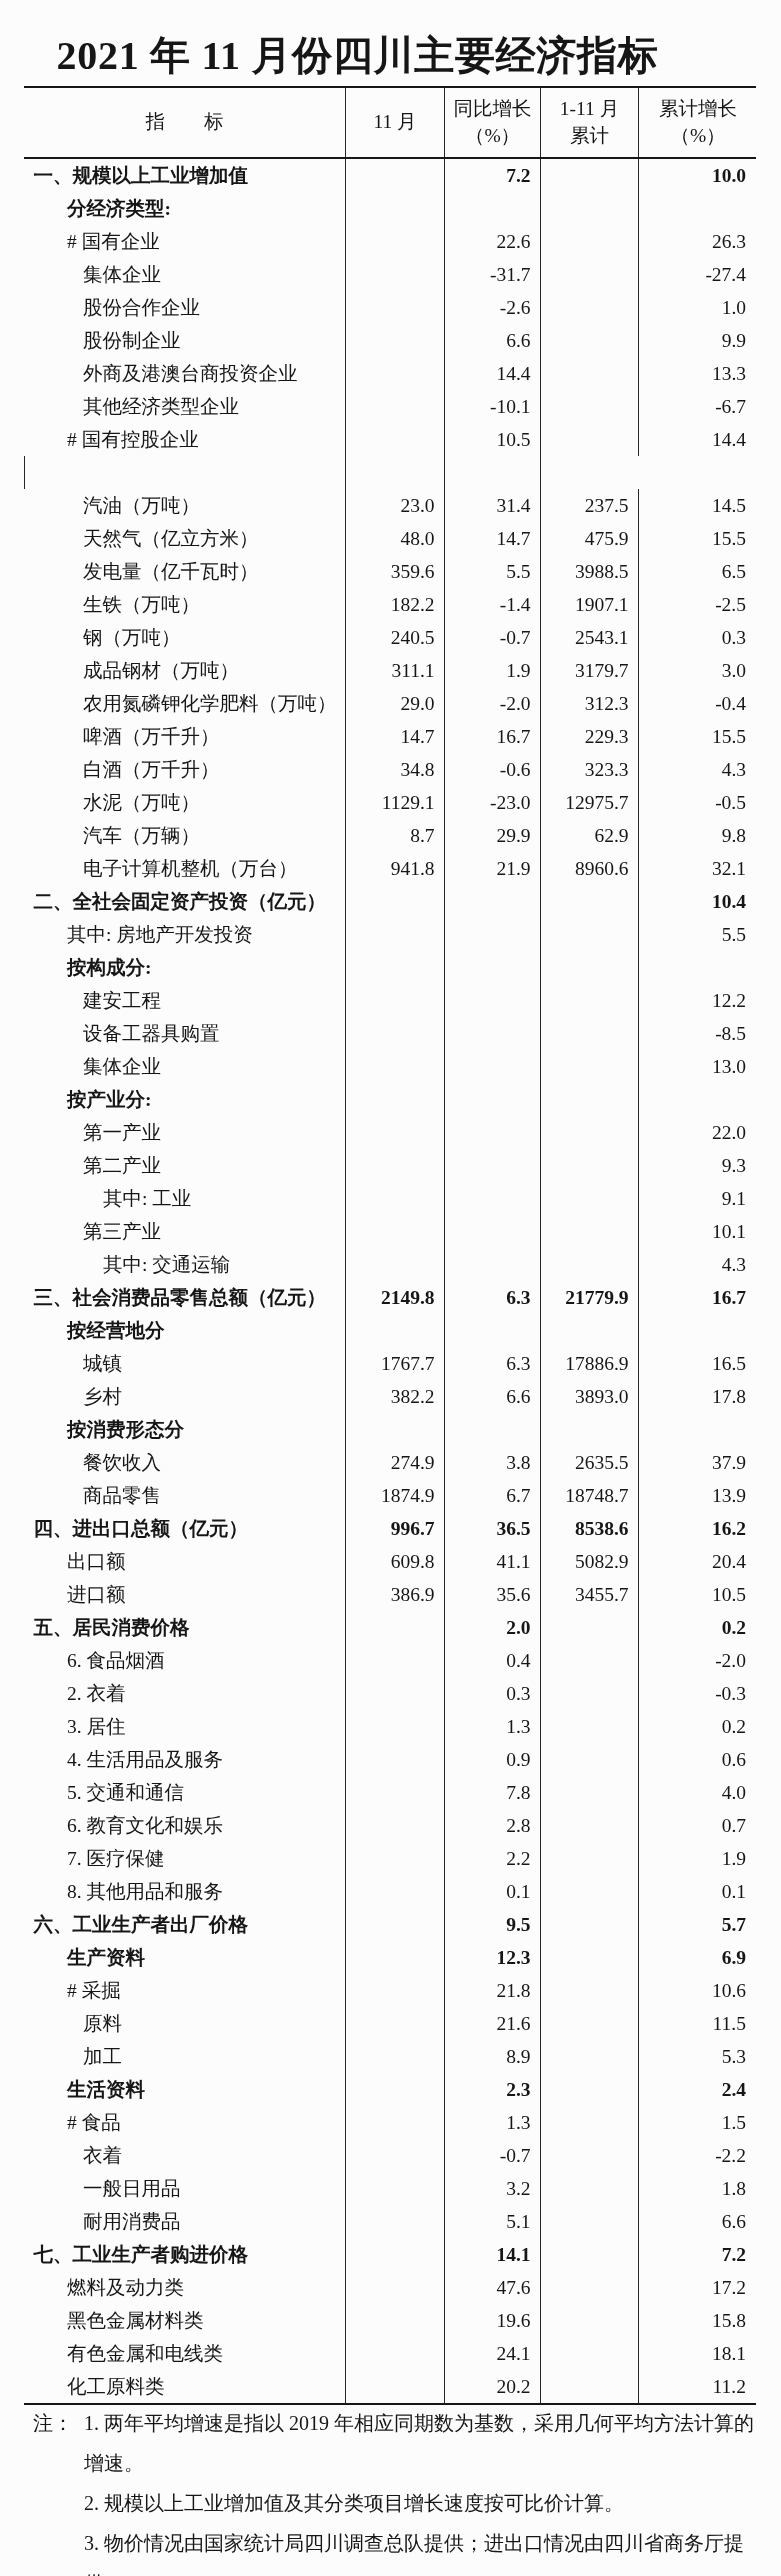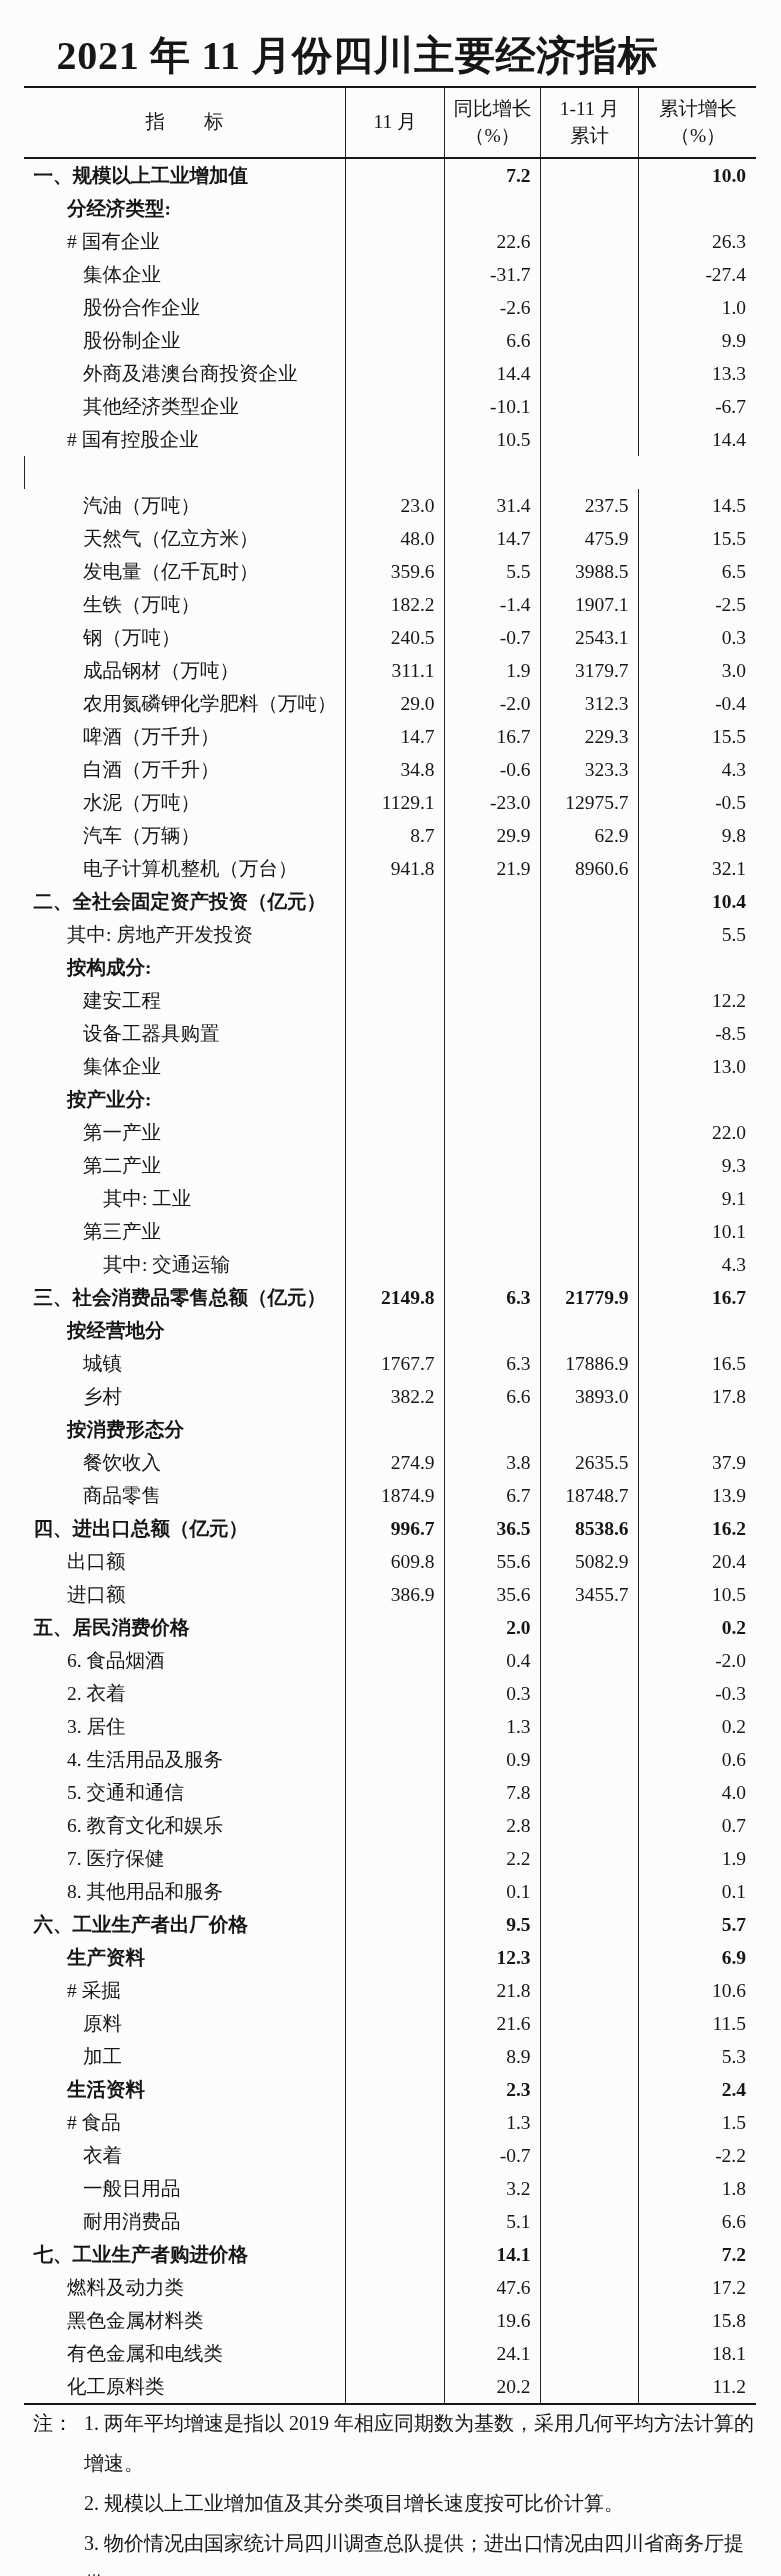--- a/index.html
+++ b/index.html
@@ -398,21 +398,21 @@
     <div class="cell label">四、进出口总额（亿元）</div>
     <div class="cell num v">996.7</div>
     <div class="cell num v">36.5</div>
     <div class="cell num v">8538.6</div>
     <div class="cell num v last">16.2</div>
   </div>
 
   <div class="row grid-row i1">
     <div class="cell label">出口额</div>
     <div class="cell num v">609.8</div>
-    <div class="cell num v">55.6</div>
+    <div class="cell num v">41.1</div>
     <div class="cell num v">5082.9</div>
     <div class="cell num v last">20.4</div>
   </div>
 
   <div class="row grid-row i1">
     <div class="cell label">进口额</div>
     <div class="cell num v">386.9</div>
     <div class="cell num v">35.6</div>
     <div class="cell num v">3455.7</div>
     <div class="cell num v last">10.5</div>

